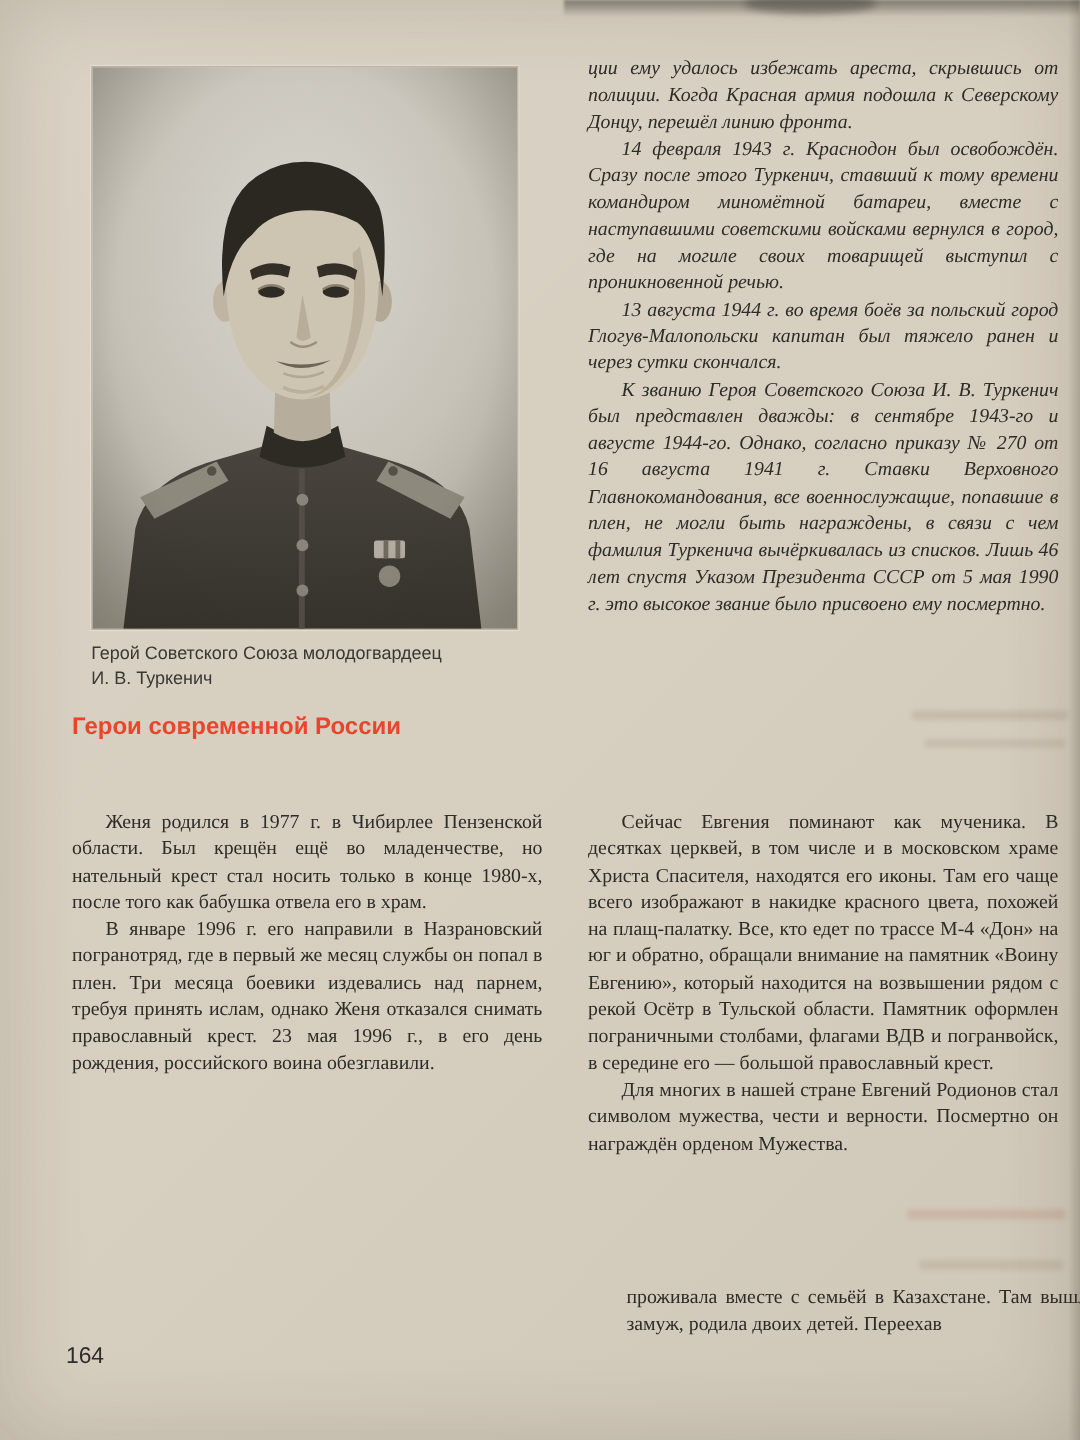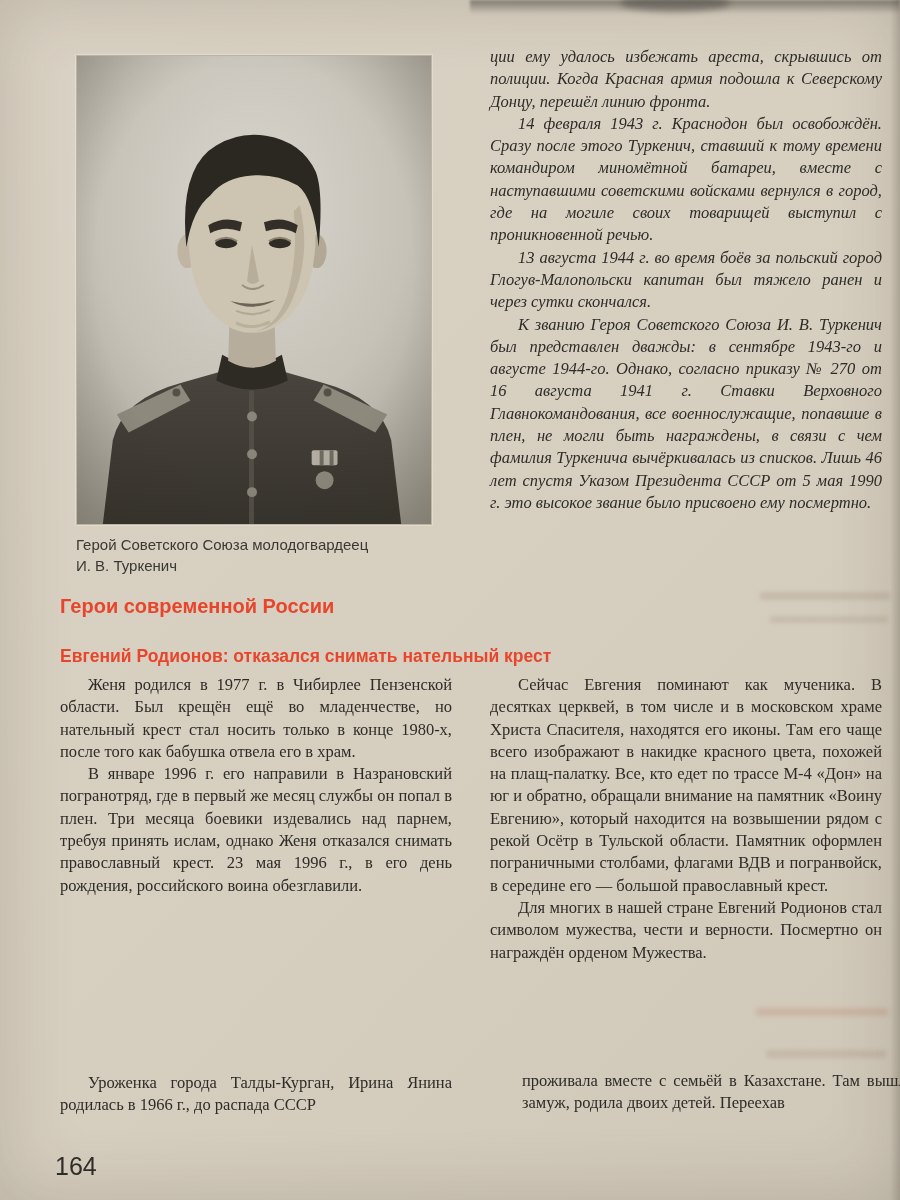--- a/index.html
+++ b/index.html
@@ -44,21 +44,21 @@
   #col-yanina-right { left:490px; top:1070px;margin-left:32px; }
 
   .section-title { position:absolute; left:60px; top:595px;
     font-family:"Liberation Sans", sans-serif; font-weight:bold; font-size:20px; color:#e8462c; }
   .article-title { position:absolute; font-family:"Liberation Sans", sans-serif;
     font-weight:bold; font-size:17.5px; color:#e8462c; }
   #title-rodionov { left:60px; top:646px; }
   #title-yanina { left:60px; top:1042px; }
 
   .page-number { position:absolute; left:55px; top:1120px;
-    font-family:"Liberation Sans", sans-serif; font-size:25px; color:#2f2d29;margin-top:32px; }
+    font-family:"Liberation Sans", sans-serif; font-size:19px; color:#2f2d29; }
 
   .vignette { position:absolute; inset:0; pointer-events:none;
     box-shadow:inset 0 0 70px rgba(60,50,35,.18); }
 </style>
 </head>
 <body>
 
 <div class="page">
 
   <div class="top-shadow"></div>
@@ -143,36 +143,32 @@
 
   <div class="textcol" id="col-turkenich">
     <p class="cont">ции ему удалось избежать ареста, скрывшись от полиции. Когда Красная армия подошла к Северскому Донцу, перешёл линию фронта.</p>
     <p>14 февраля 1943 г. Краснодон был освобождён. Сразу после этого Туркенич, ставший к тому времени командиром миномётной батареи, вместе с наступавшими советскими войсками вернулся в город, где на могиле своих товарищей выступил с проникновенной речью.</p>
     <p>13 августа 1944 г. во время боёв за польский город Глогув-Малопольски капитан был тяжело ранен и через сутки скончался.</p>
     <p>К званию Героя Советского Союза И. В. Туркенич был представлен дважды: в сентябре 1943-го и августе 1944-го. Однако, согласно приказу № 270 от 16 августа 1941 г. Ставки Верховного Главнокомандования, все военнослужащие, попавшие в плен, не могли быть награждены, в связи с чем фамилия Туркенича вычёркивалась из списков. Лишь 46 лет спустя Указом Президента СССР от 5 мая 1990 г. это высокое звание было присвоено ему посмертно.</p>
   </div>
 
   <h2 class="section-title">Герои современной России</h2>
 
-  <h3 class="article-title" id="title-rodionov">Евгений Родионов: отказался снимать нательный крест</h3>
 
   <div class="textcol" id="col-rodionov-left">
     <p>Женя родился в 1977 г. в Чибирлее Пензенской области. Был крещён ещё во младенчестве, но нательный крест стал носить только в конце 1980-х, после того как бабушка отвела его в храм.</p>
     <p>В январе 1996 г. его направили в Назрановский погранотряд, где в первый же месяц службы он попал в плен. Три месяца боевики издевались над парнем, требуя принять ислам, однако Женя отказался снимать православный крест. 23 мая 1996 г., в его день рождения, российского воина обезглавили.</p>
   </div>
 
   <div class="textcol" id="col-rodionov-right">
     <p>Сейчас Евгения поминают как мученика. В десятках церквей, в том числе и в московском храме Христа Спасителя, находятся его иконы. Там его чаще всего изображают в накидке красного цвета, похожей на плащ-палатку. Все, кто едет по трассе М-4 «Дон» на юг и обратно, обращали внимание на памятник «Воину Евгению», который находится на возвышении рядом с рекой Осётр в Тульской области. Памятник оформлен пограничными столбами, флагами ВДВ и погранвойск, в середине его — большой православный крест.</p>
     <p>Для многих в нашей стране Евгений Родионов стал символом мужества, чести и верности. Посмертно он награждён орденом Мужества.</p>
   </div>
 
 
-  <div class="textcol" id="col-yanina-left">
-    <p>Уроженка города Талды-Курган, Ирина Янина родилась в 1966 г., до распада СССР</p>
-  </div>
 
   <div class="textcol" id="col-yanina-right">
     <p class="cont">проживала вместе с семьёй в Казахстане. Там вышла замуж, родила двоих детей. Переехав</p>
   </div>
 
   <div class="page-number">164</div>
 
   <div class="vignette"></div>
 </div>
 

